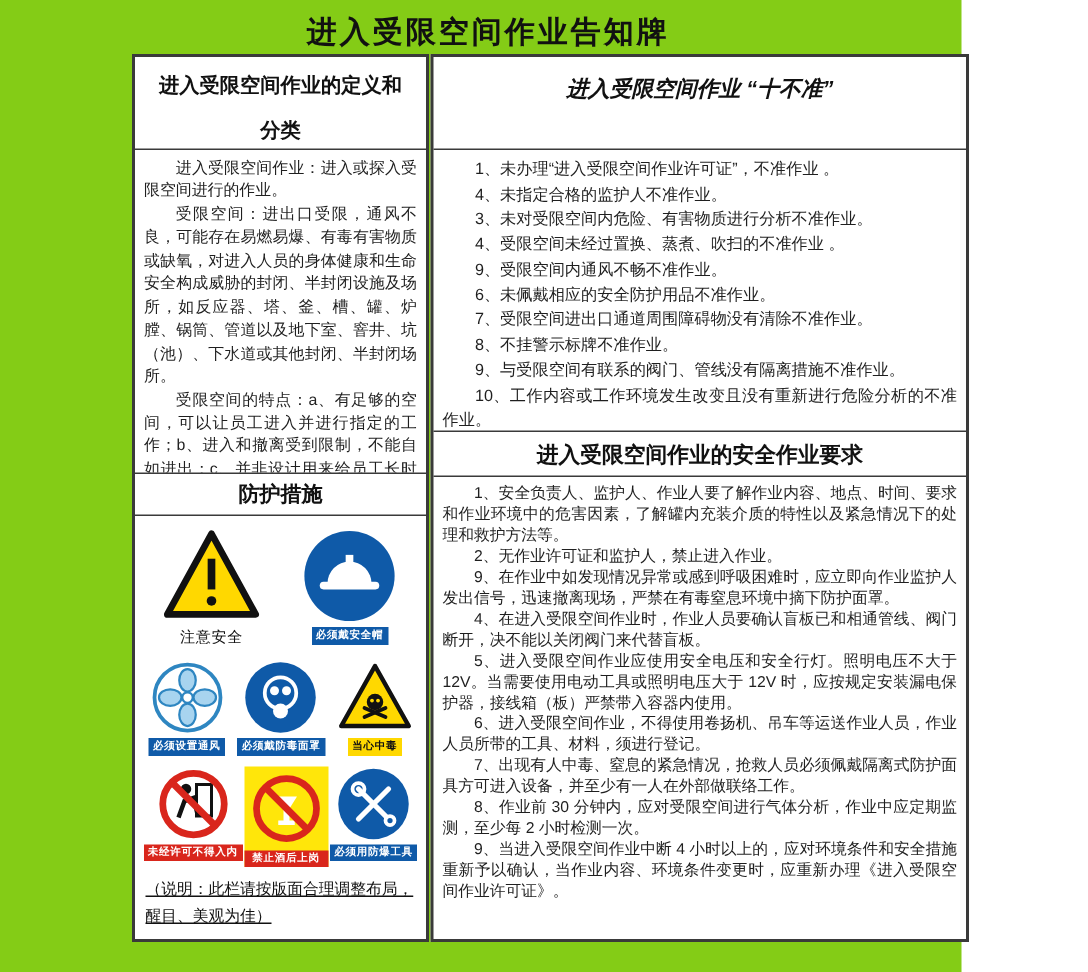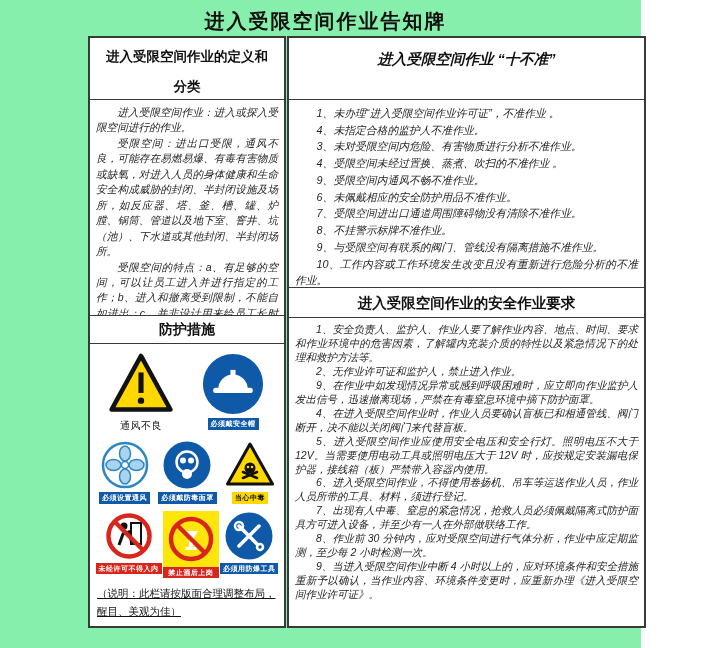--- a/index.html
+++ b/index.html
@@ -3,21 +3,21 @@
 <meta charset="utf-8">
 <style>
   * { box-sizing: border-box; margin: 0; padding: 0; }
   html,body { background:#ffffff; }
   body {
     width: 725px; height: 648px;
     font-family: "Liberation Sans", sans-serif;
     color: #1f1f1f;
     overflow: hidden;
   }
-  .page { width:641px; height:648px; position:relative; background:#86efac;padding-left:10px; }
+  .page { width:641px; height:648px; position:relative; background:#84cc16;padding-left:10px; }
   .title {
     text-align:center; font-size:20px; font-weight:bold; letter-spacing:2px;
     padding-top:8px; height:36px; color:#111;
   }
   .boards {
     position:absolute; left:88px; top:36px; width:558px; height:592px;
     display:flex; gap:1px;
   }
   .board { border:2px solid #3a3a3a; background:#fff; display:flex; flex-direction:column; }
   .board.left  { width:198px; }
@@ -29,21 +29,21 @@
   .head {
     font-weight:bold; text-align:center; color:#111;
   }
   .left-head { height:62px; font-size:13.5px; padding-top:10px; }
   .left-head .hl2 { margin-top:12px; }
   .right-head { height:62px; font-size:14.5px; padding-top:12px;font-style:italic; }
   .mid-head { height:28px; font-size:14px; padding-top:5px; }
   .req-head { height:30px; font-size:14.5px; padding-top:6px; }
 
   .textcell { padding:5px 6px 4px 6px; }
-  .textcell p { text-indent:2em; text-align:justify; margin:0;font-style:italic; }
+  .textcell p { text-indent:2em; text-align:justify; margin:0; }
   .def-body { height:216px; font-size:10.6px; line-height:1.46; overflow:hidden; }
   .rules-list { height:188px; font-size:10.8px; line-height:1.55; overflow:hidden; }
   .req-list { flex:1; font-size:10.5px; line-height:1.33; overflow:hidden; }
 
   
   .signs {
     flex:1; display:flex; flex-direction:column; gap:7px;
     padding:8px 5px 6px 5px; overflow:hidden;
   }
   .signrow { display:flex; justify-content:space-around; align-items:flex-start; }
@@ -93,21 +93,21 @@
 
       <div class="cell signs">
 
         <div class="signrow r1">
           <div class="sign">
             <svg viewBox="0 0 100 100">
               <polygon points="50,6 96,90 4,90" fill="#ffd800" stroke="#111" stroke-width="7" stroke-linejoin="round"></polygon>
               <rect x="46" y="32" width="8" height="32" fill="#111"></rect>
               <circle cx="50" cy="76" r="5" fill="#111"></circle>
             </svg>
-            <div class="cap cap-plain">通风不良</div>
+            <div class="cap cap-plain">注意安全</div>
           </div>
           <div class="sign">
             <svg viewBox="0 0 100 100">
               <circle cx="50" cy="50" r="47" fill="#0f5aa8"></circle>
               <path d="M27 58 a23 23 0 0 1 46 0 z" fill="#fff"></path>
               <rect x="19" y="56" width="62" height="8" rx="4" fill="#fff"></rect>
               <rect x="46" y="28" width="8" height="10" fill="#fff"></rect>
             </svg>
             <div class="cap cap-blue">必须戴安全帽</div>
           </div>

